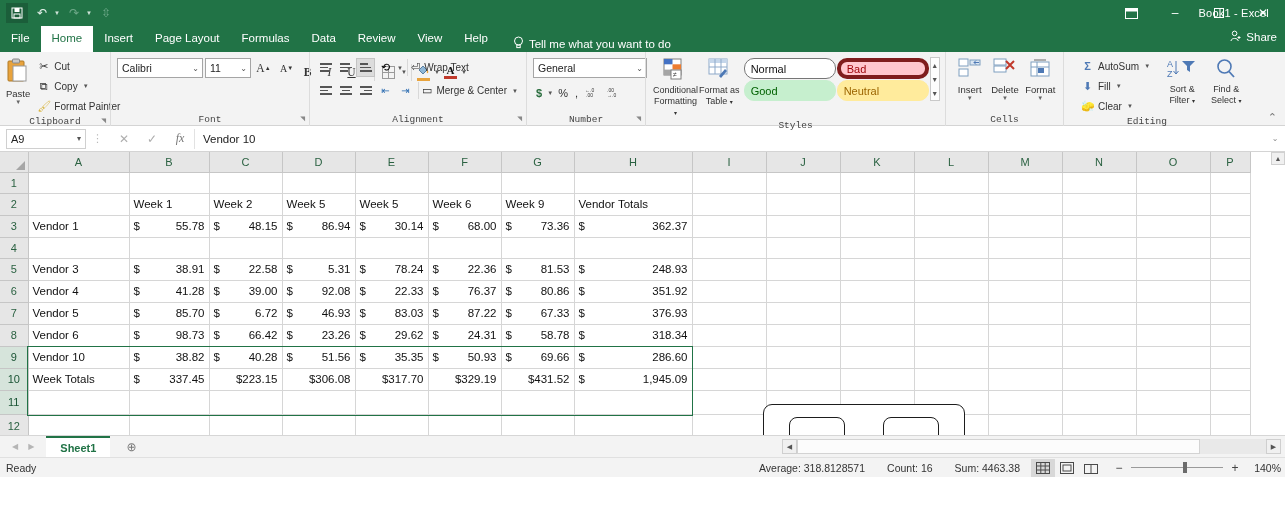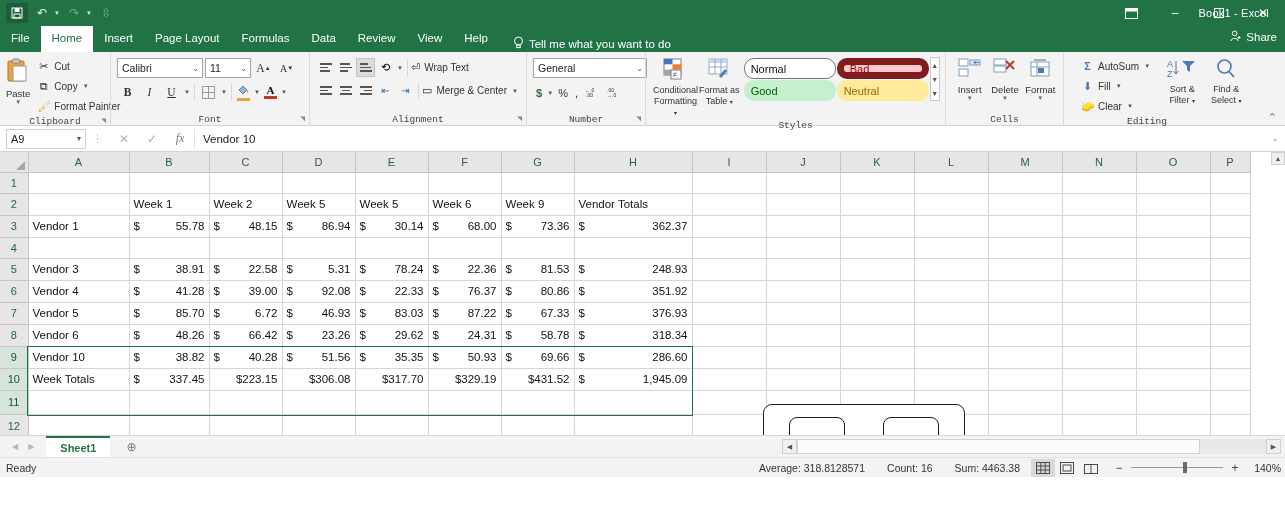--- a/index.html
+++ b/index.html
@@ -343,21 +343,21 @@
           </div>
         </div>
       </div>
       <div class="rgroup-label">
         <span>Clipboard</span>
         <span class="dlg-launcher">◥</span>
       </div>
     </div>
 
     <div class="rgroup" style="width:199px">
-      <div class="rgroup-body" style="flex-direction:column;padding-top:3px">
+      <div class="rgroup-body" style="flex-direction:row;padding-top:3px">
         <div class="fontrow1">
           <div class="combo" style="width:86px">
             <span class="cv">Calibri</span>
             <span class="ch">⌄</span>
           </div>
           <div class="combo" style="width:46px">
             <span class="cv">11</span>
             <span class="ch">⌄</span>
           </div>
           <div class="fbtn" style="font-family:'Liberation Serif',serif">
@@ -532,21 +532,21 @@
                 <line x1="15" y1="1" x2="15" y2="16" stroke="#8ea9c9"></line>
                 <line x1="3" y1="9" x2="21" y2="9" stroke="#8ea9c9"></line>
                 <path d="M13 18 l6-7 2 2 -6 7 z" fill="#4e79b5"></path>
               </svg>
           </span>
           <span class="lbl" style="font-size:9px">Format as<br>Table <span style="font-size:6px">▾</span></span>
         </div>
         <div class="stylegrid" style="margin-left:4px;margin-top:1px">
           <div class="stylerow">
             <div class="stylebox" style="background:#ffffff;color:#111;border:1px solid #767676">Normal</div>
-            <div class="stylebox" style="background:#ffc7ce;color:#9c0006;border:7px solid #7f1d1d">Bad</div>
+            <div class="stylebox" style="background:#ffc7ce;color:#9c0006;border:4px solid #7f1d1d">Bad</div>
           </div>
           <div class="stylerow">
             <div class="stylebox" style="background:#c6efce;color:#006100;border:1px solid #c6efce">Good</div>
             <div class="stylebox" style="background:#ffeb9c;color:#9c6500;border:1px solid #ffeb9c">Neutral</div>
           </div>
         </div>
         <div class="spin">
           <div>▲</div>
           <div>▼</div>
           <div>▼</div>
@@ -984,21 +984,21 @@
         <td class="cell"></td>
             <td class="cell"></td>
       </tr>
 
       <tr style="height:22px">
         <td class="rowhdr">8</td>
         <td class="cell c-vendor">Vendor 6</td>
         <td class="cell">
               <div class="money">
                 <span>$</span>
-                <span>48.26</span>
+                <span>98.73</span>
               </div>
             </td>
         <td class="cell">
               <div class="money">
                 <span>$</span>
                 <span>66.42</span>
               </div>
             </td>
         <td class="cell">
               <div class="money">

